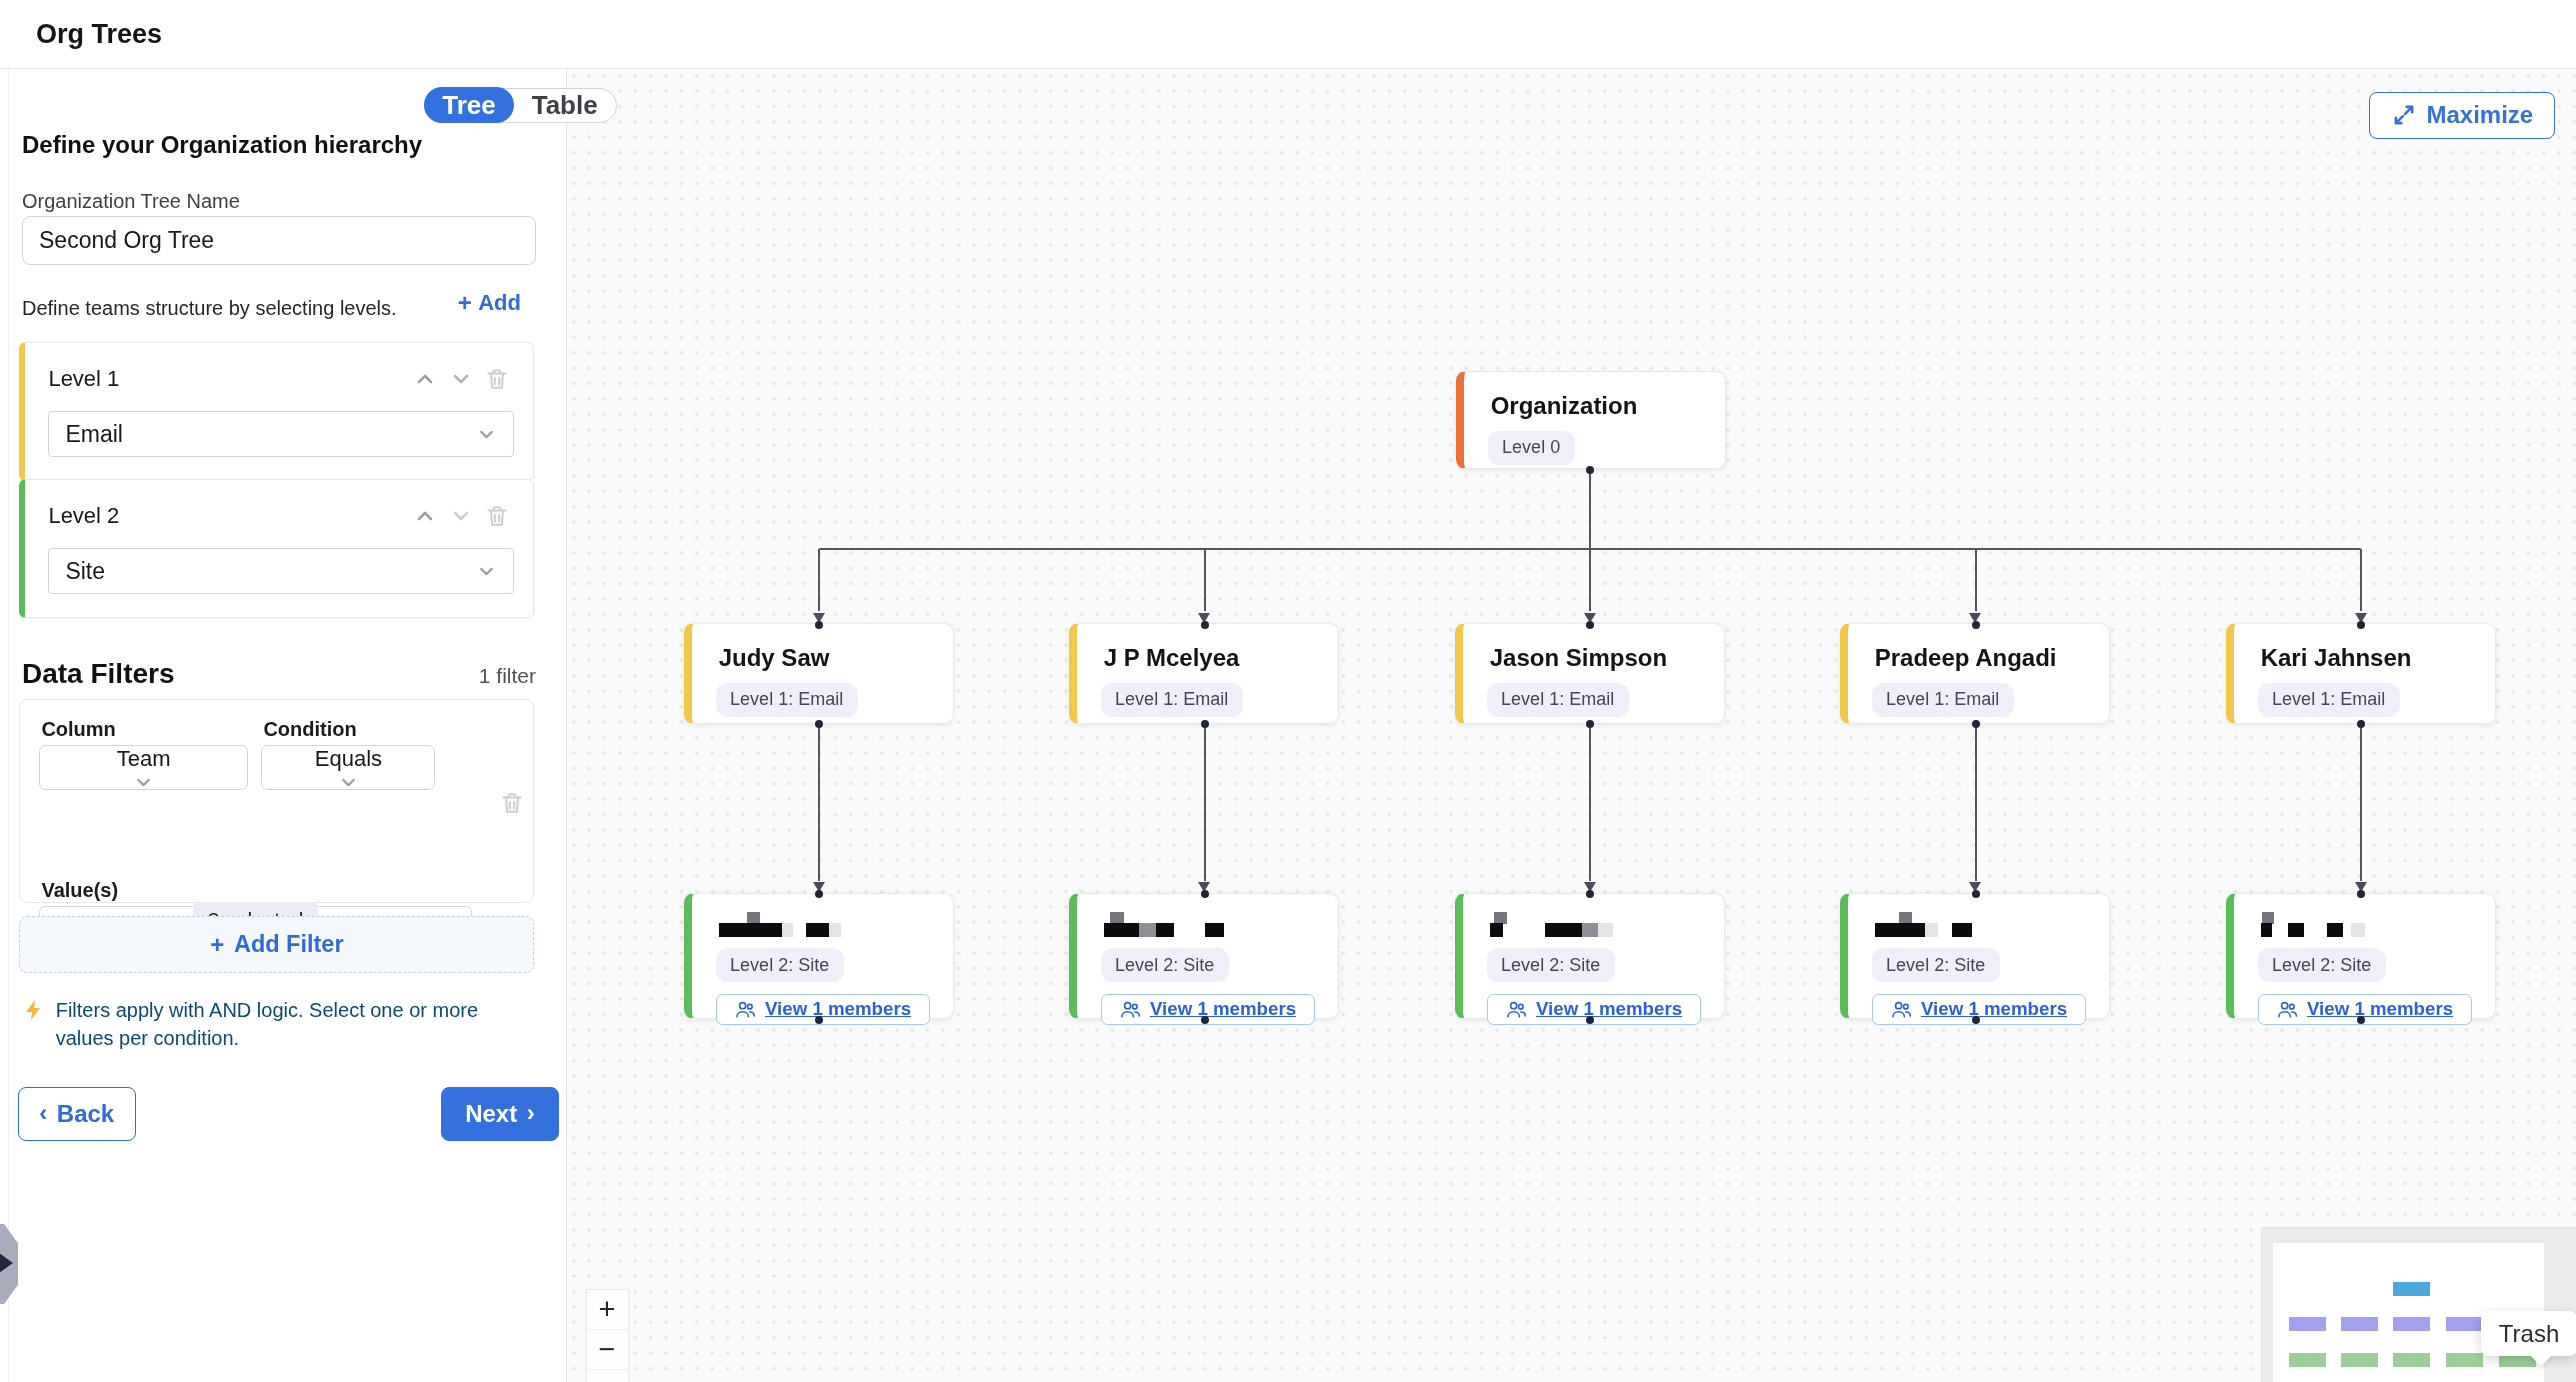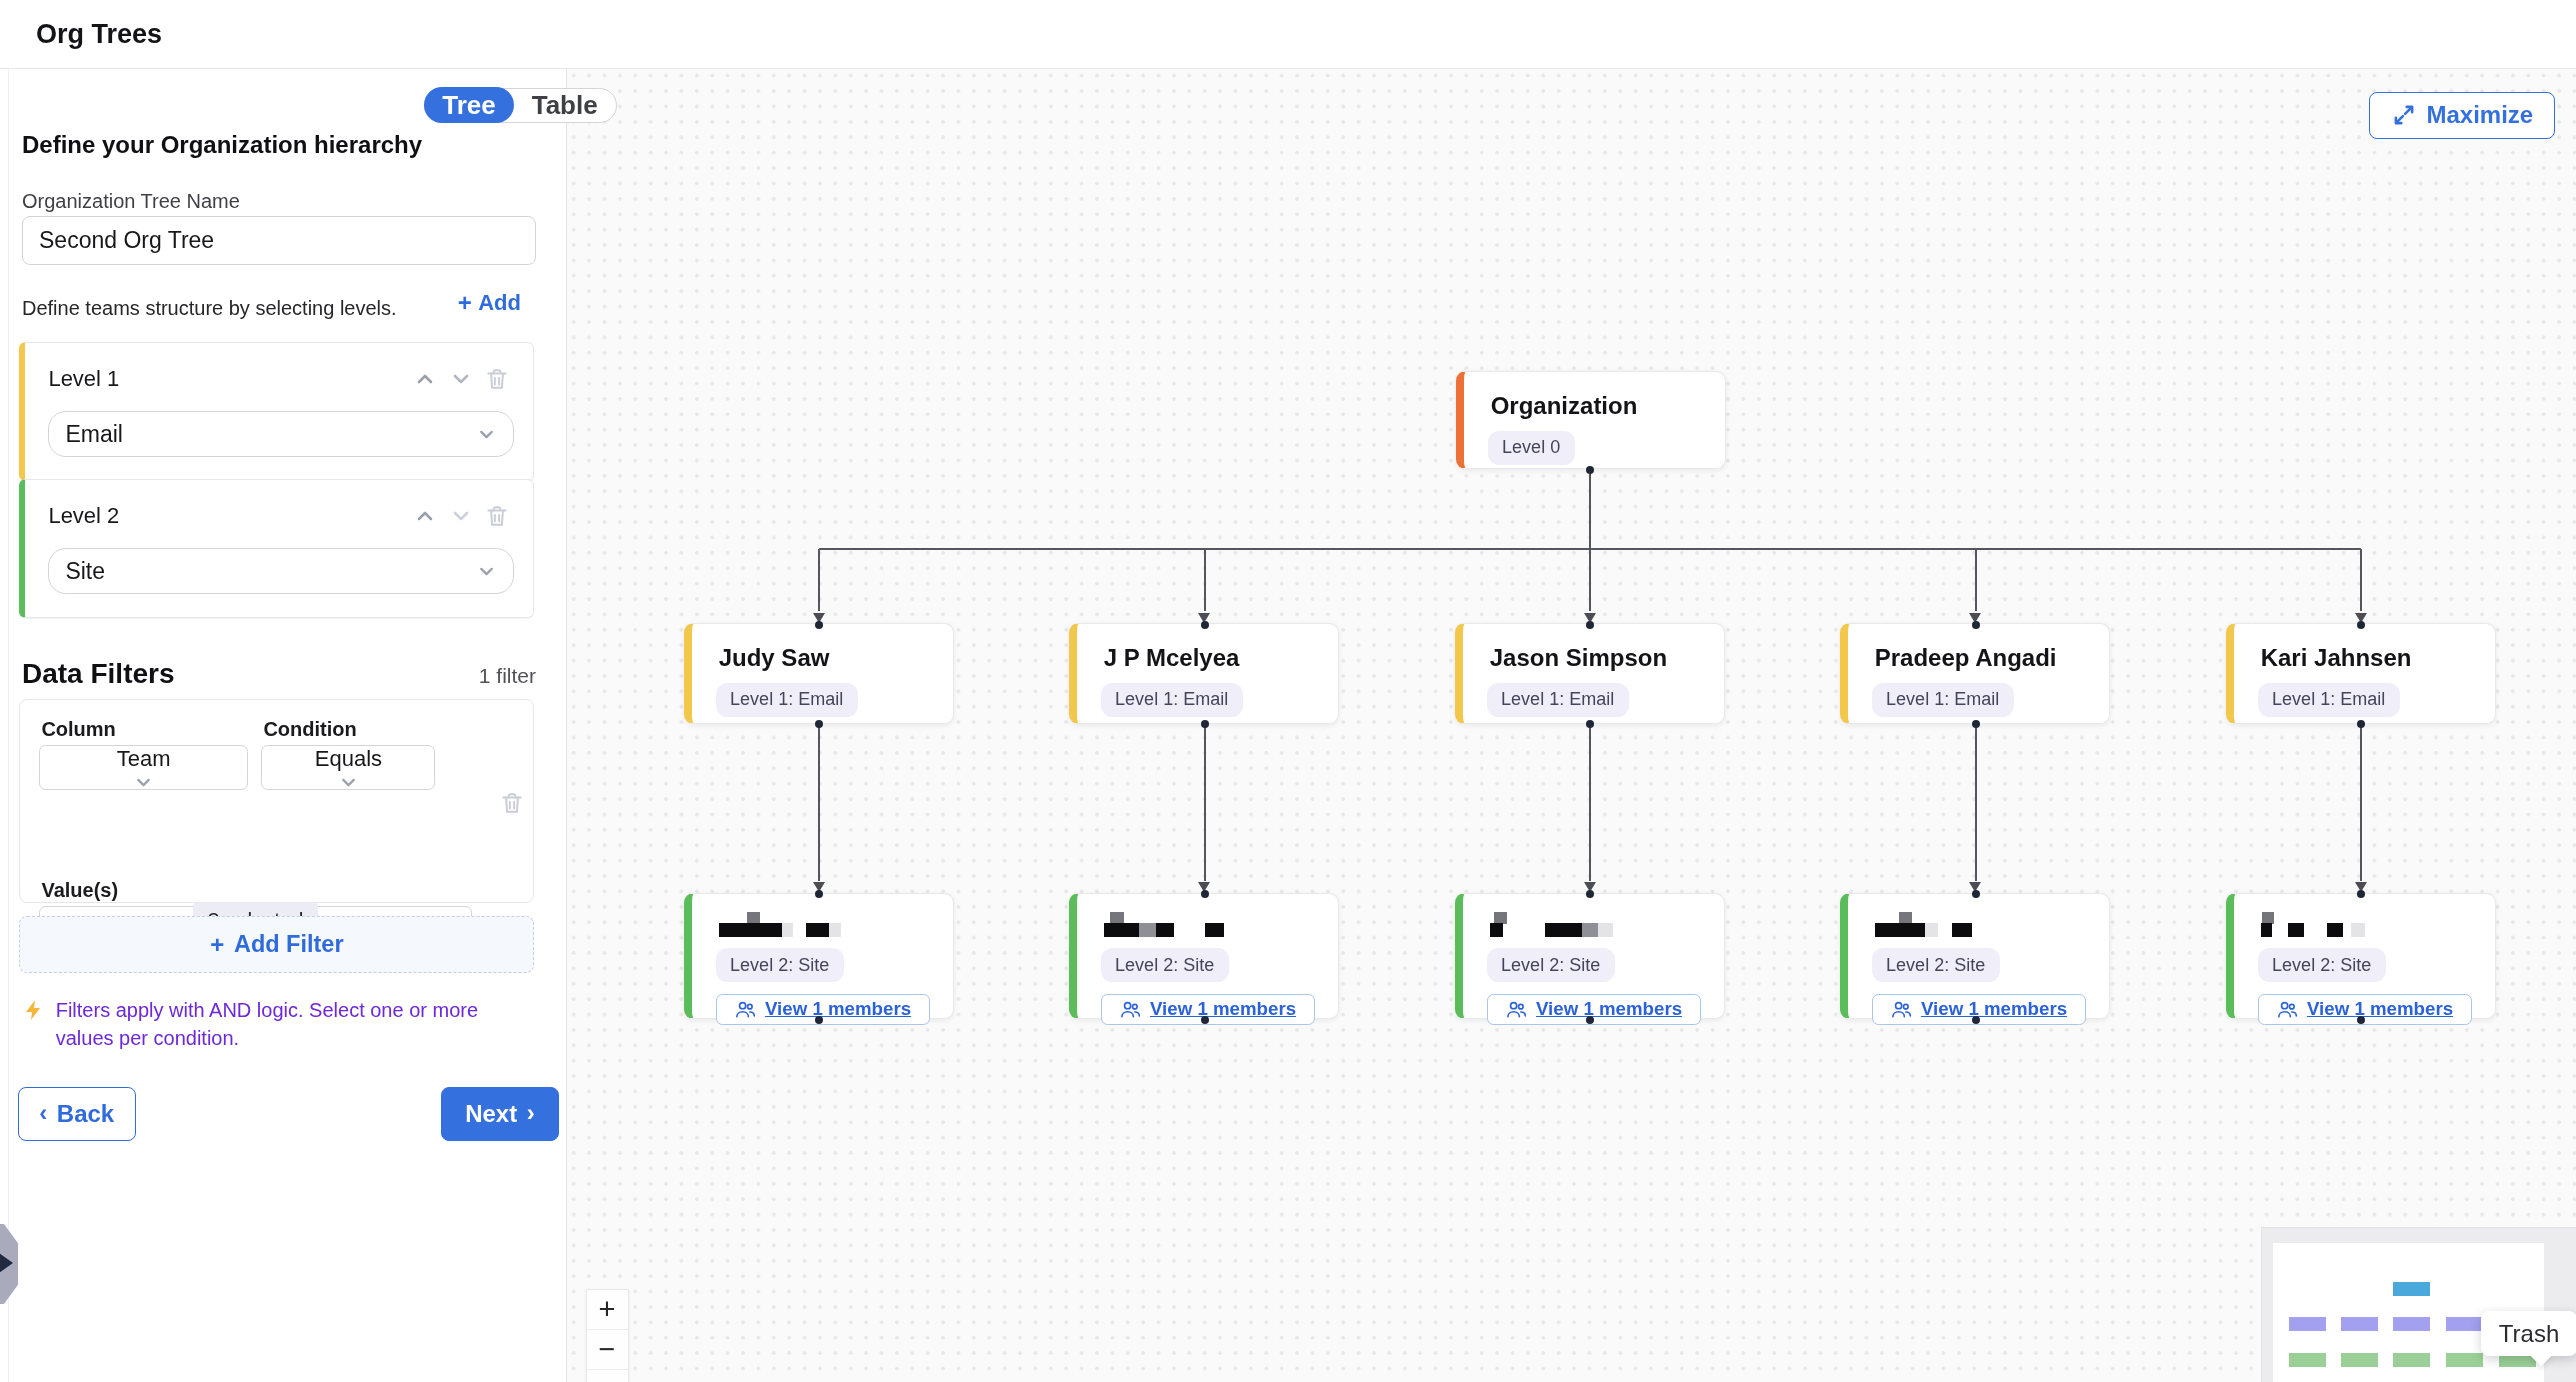--- a/index.html
+++ b/index.html
@@ -32,38 +32,38 @@
     font-size:23px;color:#18181b;padding:0 16px;font-family:"Liberation Sans",sans-serif;background:#fff;}
   .hint{position:absolute;left:14px;top:229px;font-size:20px;color:#27272a;}
   .add-link{position:absolute;right:45px;top:222px;display:flex;align-items:center;gap:6.5px;
     color:#2f6bdb;font-size:22px;font-weight:700;cursor:pointer;}
   .plus{font-size:24px;font-weight:700;line-height:1;}
   .level-card{position:absolute;left:11.4px;width:515px;background:#fff;border:0.8px solid #e7e7ea;border-left-width:6.5px;
     border-radius:6.5px;box-shadow:0 0.8px 1.6px rgba(16,24,40,.05);}
   .level-head{display:flex;align-items:center;padding:21px 18px 0 23px;}
   .level-name{font-size:22px;color:#18181b;flex:1;}
   .icon-btn{width:36px;height:29px;display:flex;align-items:center;justify-content:center;cursor:pointer;}
-  .selectbox{margin:18px 19.5px 23px 23px;height:46px;border:0.8px solid #d4d4d8;border-radius:18px;background:#fff;
+  .selectbox{margin:18px 19.5px 23px 23px;height:46px;border:0.8px solid #d4d4d8;border-radius:4px;background:#fff;
     display:flex;align-items:center;padding:0 16px;font-size:23px;color:#18181b;cursor:pointer;}
   .selectbox .sel-label{flex:1;}
   .chev{width:21px;height:21px;flex:none;}
   .filters-head{position:absolute;left:14px;top:590px;width:514px;display:flex;align-items:baseline;}
   .filters-title{font-size:28px;font-weight:700;color:#101014;flex:1;}
   .filters-count{font-size:21px;color:#52525b;}
   .filter-card{position:absolute;left:11.4px;top:631px;width:515px;height:204px;border:0.8px solid #e7e7ea;border-radius:8px;background:#fff;}
   .fc-label{position:absolute;font-size:20px;font-weight:700;color:#1b1b1f;}
   .fc-select{position:absolute;height:45px;border:0.8px solid #d4d4d8;border-radius:6.5px;background:#fff;
     display:flex;align-items:center;padding:0 13px;font-size:22px;color:#18181b;cursor:pointer;flex-direction:column;}
   .fc-trash{position:absolute;left:474px;top:88px;}
   .chip{background:#ececf4;border-radius:4.9px;padding:5.7px 14.6px;font-size:21px;color:#27272a;}
   .add-filter{position:absolute;left:11.4px;top:848px;width:515px;height:57px;border:1.6px dashed #c3cfe9;border-radius:8px;
     background:#f5f8fd;display:flex;align-items:center;justify-content:center;gap:9.7px;color:#2f6bdb;
     font-size:23.5px;font-weight:700;cursor:pointer;}
   .note{position:absolute;left:14px;top:928px;width:487px;display:flex;gap:9.7px;}
-  .note-text{font-size:20px;line-height:28px;color:#6d28d9;width:438px;}
+  .note-text{font-size:20px;line-height:28px;color:#0c4a6e;width:438px;}
   .btn{position:absolute;top:1019px;height:54px;border-radius:8px;display:flex;align-items:center;justify-content:center;
     gap:9.7px;font-size:24px;font-weight:700;cursor:pointer;}
   .btn-back{left:9.7px;width:118px;background:#fff;border:1.6px solid #2f6bdb;color:#2f6bdb;}
   .btn-next{left:433px;width:118px;background:#3570df;border:1.6px solid #3570df;color:#fff;}
   .bchev{font-size:24px;font-weight:700;line-height:1;margin-top:-1.6px;}
   
   .canvas{position:absolute;left:566px;top:68px;right:0;bottom:0;background:#fafafa;overflow:hidden;}
   .canvas::before{content:"";position:absolute;inset:0;
     background-image:radial-gradient(circle,#e3e3e6 1.6px,transparent 2.1px);background-size:15.4px 15.4px;opacity:.8;}
   .maximize{position:absolute;left:1803px;top:23.5px;width:184px;height:45px;background:#fff;border:1.6px solid #3570df;

